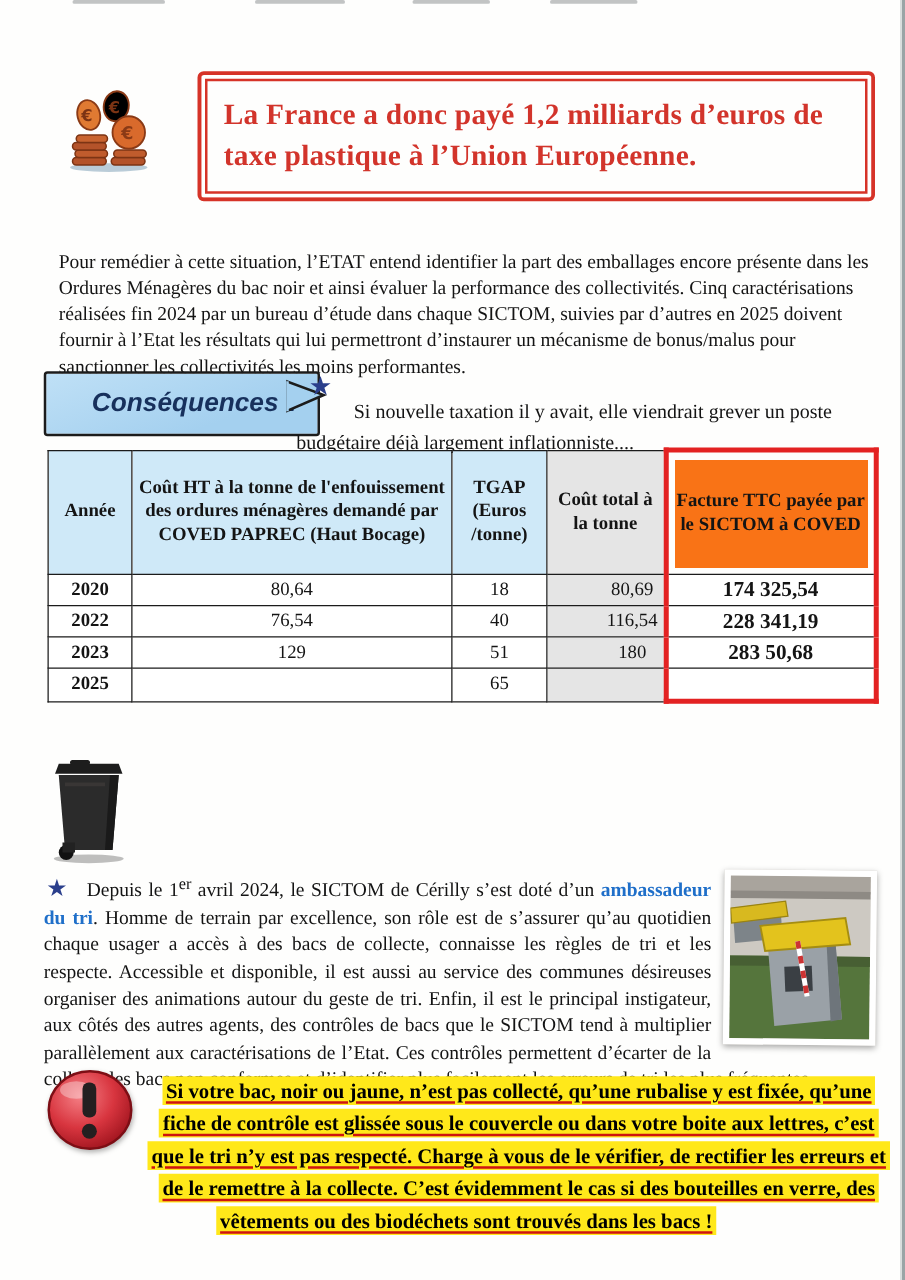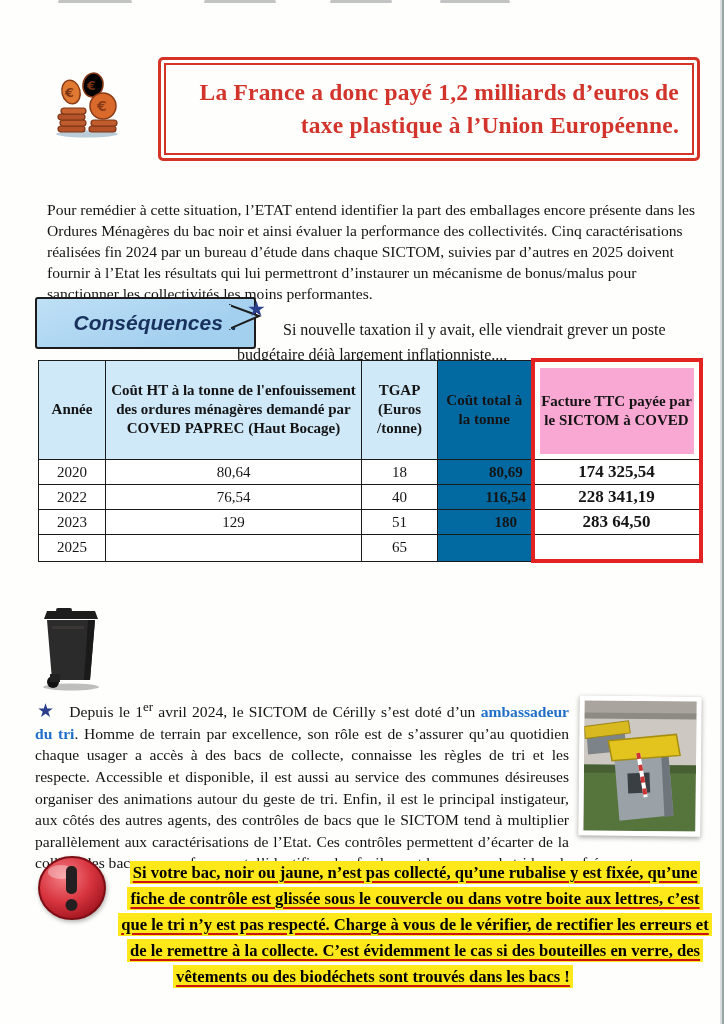--- a/index.html
+++ b/index.html
@@ -12,21 +12,21 @@
   .edge-right{position:absolute; right:0; top:0; bottom:0; width:5px;
     background:linear-gradient(to left,#9aa4a6 0 2px,#d9dddd 2px 4px,transparent 4px);}
   .scan-dash{position:absolute; top:0; height:3px; background:#8f9496; opacity:.55; border-radius:2px;}
 
   
   .coins{position:absolute; left:52px; top:70px;}
   .title-box{
     position:absolute; left:158px; top:57px; width:536px; height:98px;
     border:3px solid #d63328; border-radius:5px;
     box-shadow: inset 0 0 0 3px #fff, inset 0 0 0 5px #d63328;
-    display:flex; align-items:center; justify-content:center; text-align:right;
+    display:flex; align-items:center; justify-content:center; text-align:left;
   }
   .title-box h1{
     margin:0; padding:0 18px; font-size:23.5px; line-height:33px;
     color:#d2342b; font-weight:700; letter-spacing:.2px;
   }
 
   .intro{position:absolute; left:47px; top:183px; width:648px;
     font-size:15.6px; line-height:21.2px;}
 
   
@@ -43,25 +43,25 @@
   .star-conseq{position:absolute; left:247px; top:299px;}
   .conseq-note{position:absolute; left:237px; top:301px; width:464px;
     font-size:16px; line-height:25px; text-indent:46px;}
 
   
   .cost-table-wrap{position:absolute; left:38px; top:358px;}
   table{border-collapse:collapse; table-layout:fixed; width:662px;}
   th,td{border:1.5px solid #1b1b1b; text-align:center; vertical-align:middle;
     overflow:hidden; padding:0 3px;}
   thead th{background:#cfe9f8; font-weight:700; font-size:15px; line-height:19px; height:85px;}
-  th.c-total, td.c-total{background:#0369a1;}
-  thead th.c-ttc{background:#f9a8d4; background-clip:content-box; padding:6px 5px;}
+  th.c-total, td.c-total{background:#e5e5e5;}
+  thead th.c-ttc{background:#f97316; background-clip:content-box; padding:6px 5px;}
   td{height:24px; font-size:15px; background:#fff;}
-  td.c-annee{font-weight:400;}
-  td.c-total{font-weight:700;padding-left:46px;}
+  td.c-annee{font-weight:700;}
+  td.c-total{font-weight:400;padding-left:46px;}
   td.c-ttc{font-weight:700; font-size:17px;}
   th.c-ttc, td.c-ttc{border-left:4px solid #e32222; border-right:4px solid #e32222;}
   thead th.c-ttc{border-top:4px solid #e32222;}
   tbody tr:last-child td.c-ttc{border-bottom:4px solid #e32222;}
 
   
   .bin-icon{position:absolute; left:38px; top:606px;}
   .bin-note{position:absolute; left:124px; top:612px; width:570px;
     font-size:15.6px; line-height:21.5px;}
 
@@ -170,21 +170,21 @@
             <td class="c-cout_ht">76,54</td>
             <td class="c-tgap">40</td>
             <td class="c-total">116,54</td>
             <td class="c-ttc">228 341,19</td>
           </tr>
           <tr>
             <td class="c-annee">2023</td>
             <td class="c-cout_ht">129</td>
             <td class="c-tgap">51</td>
             <td class="c-total">180</td>
-            <td class="c-ttc">283 64,50</td>
+            <td class="c-ttc">283 50,68</td>
           </tr>
           <tr>
             <td class="c-annee">2025</td>
             <td class="c-cout_ht"></td>
             <td class="c-tgap">65</td>
             <td class="c-total"></td>
             <td class="c-ttc"></td>
           </tr>
         </tbody>
     </table>

